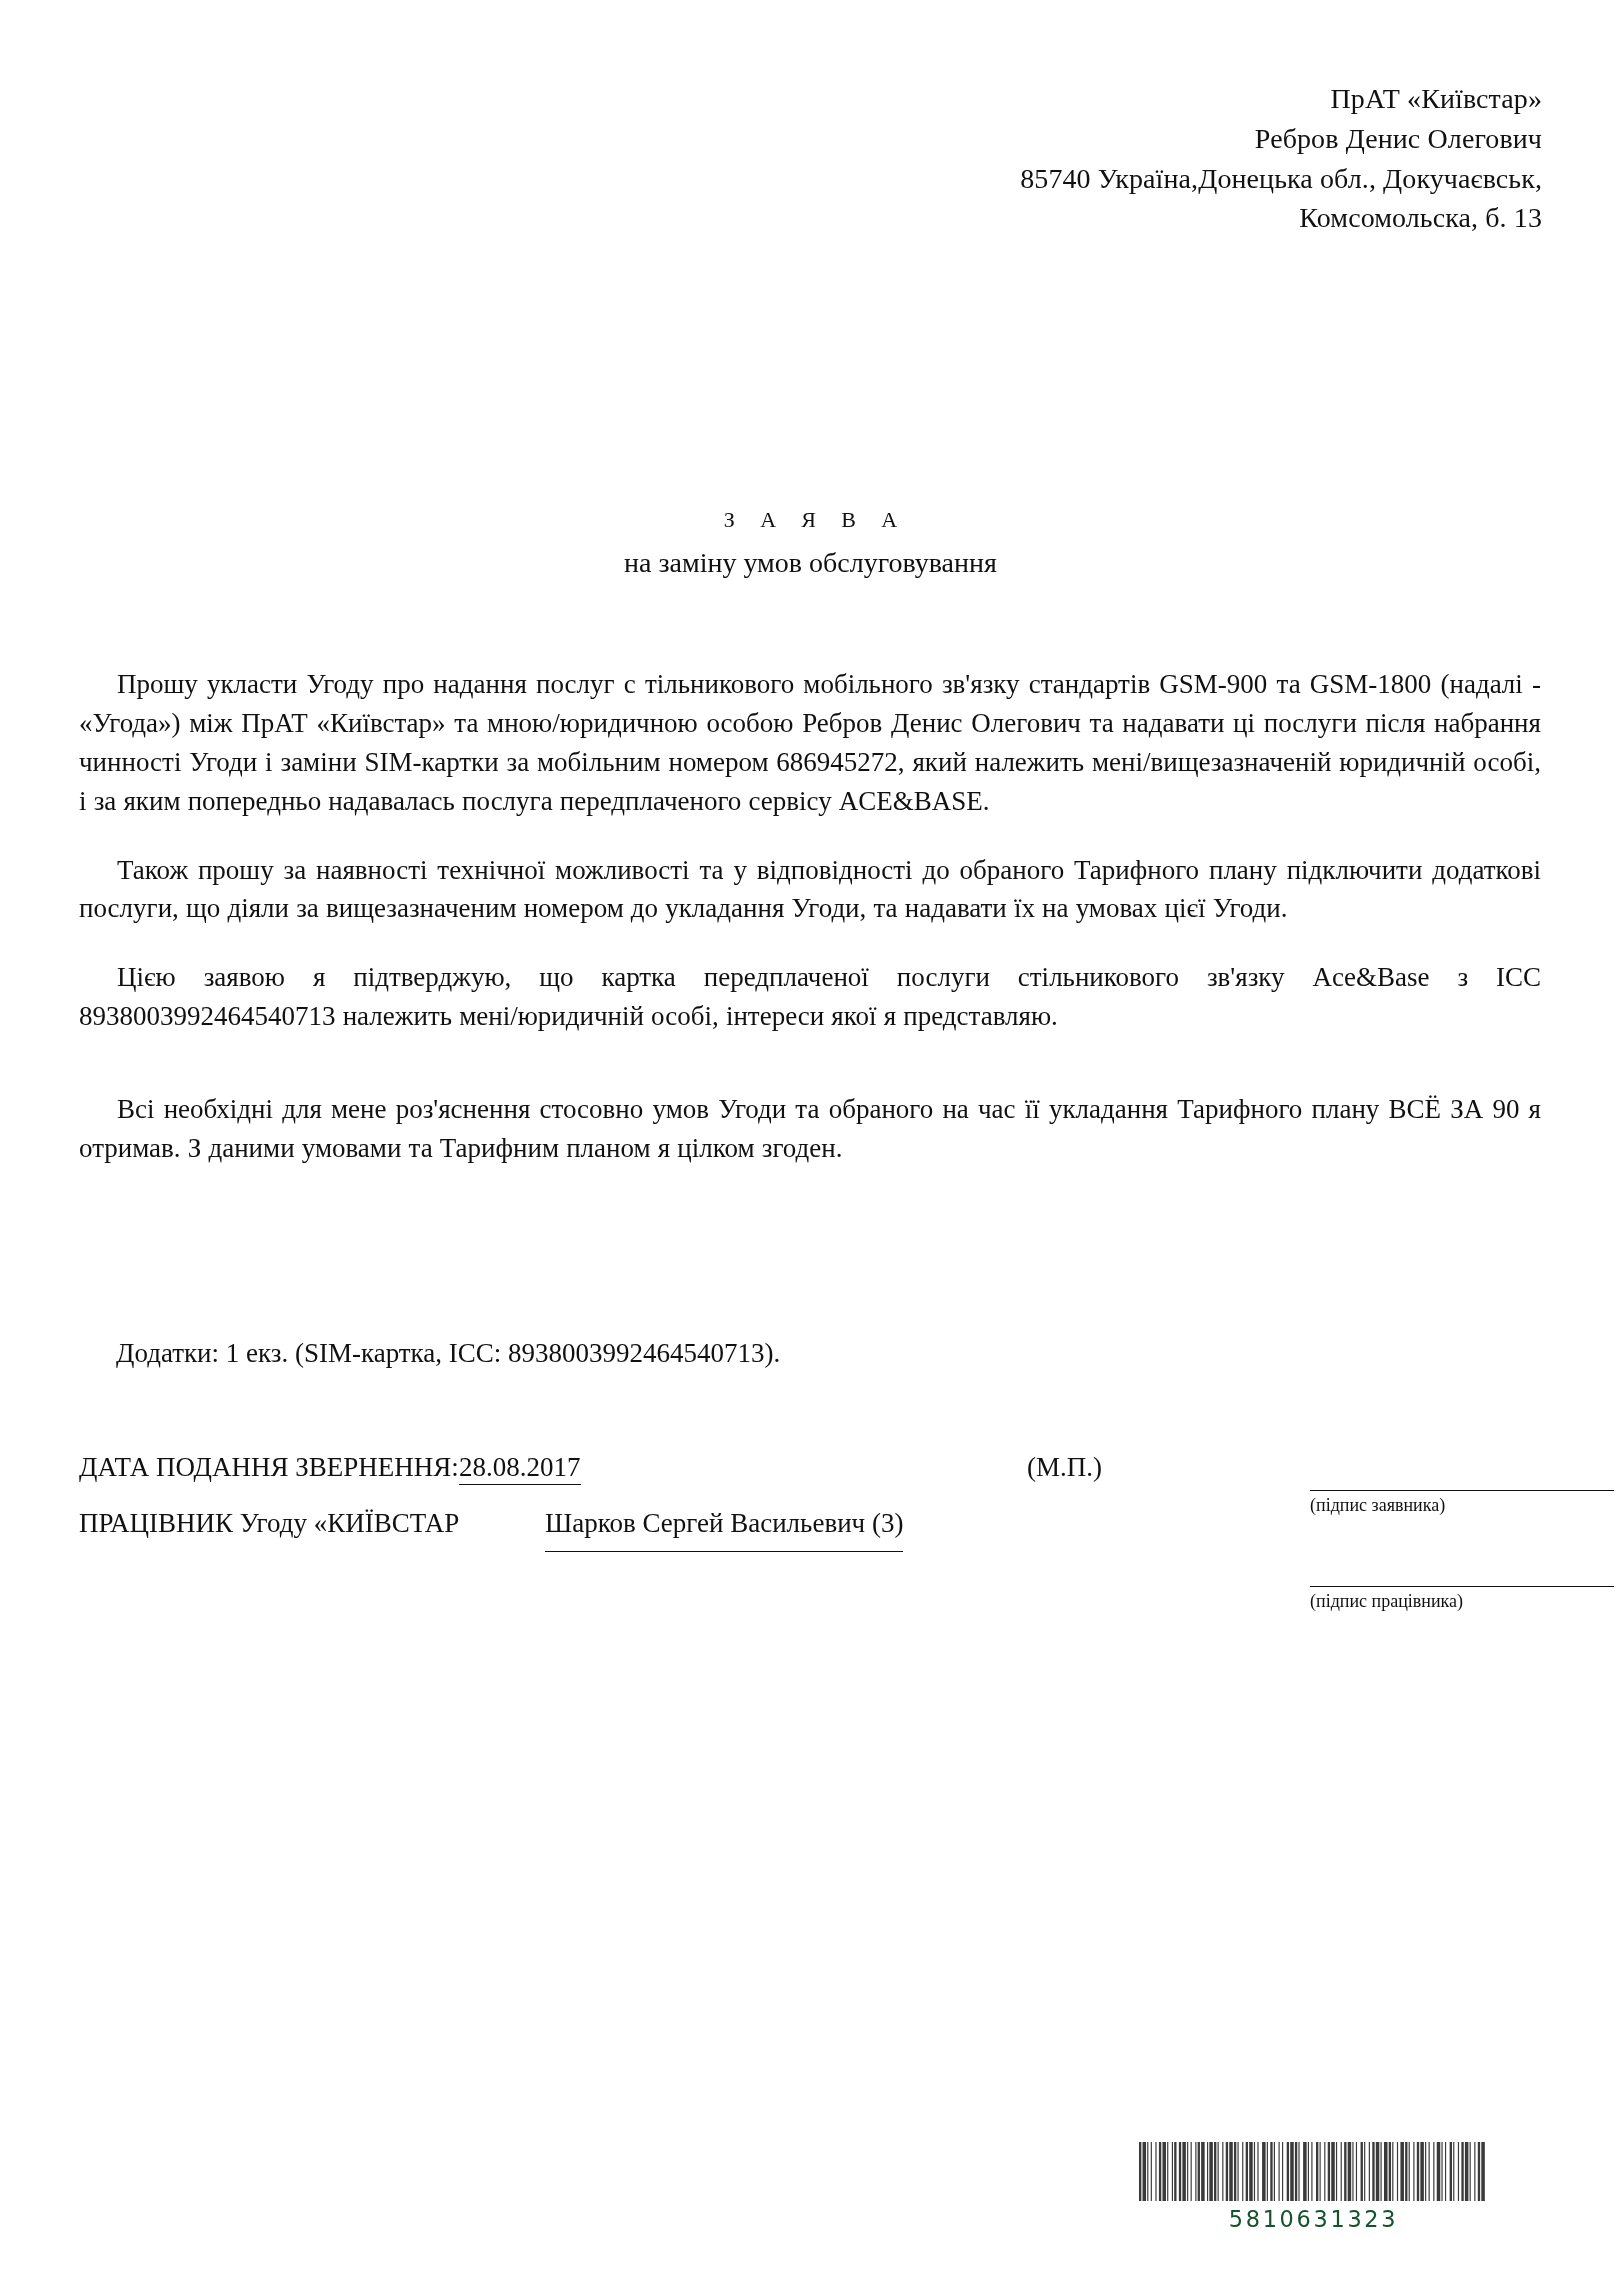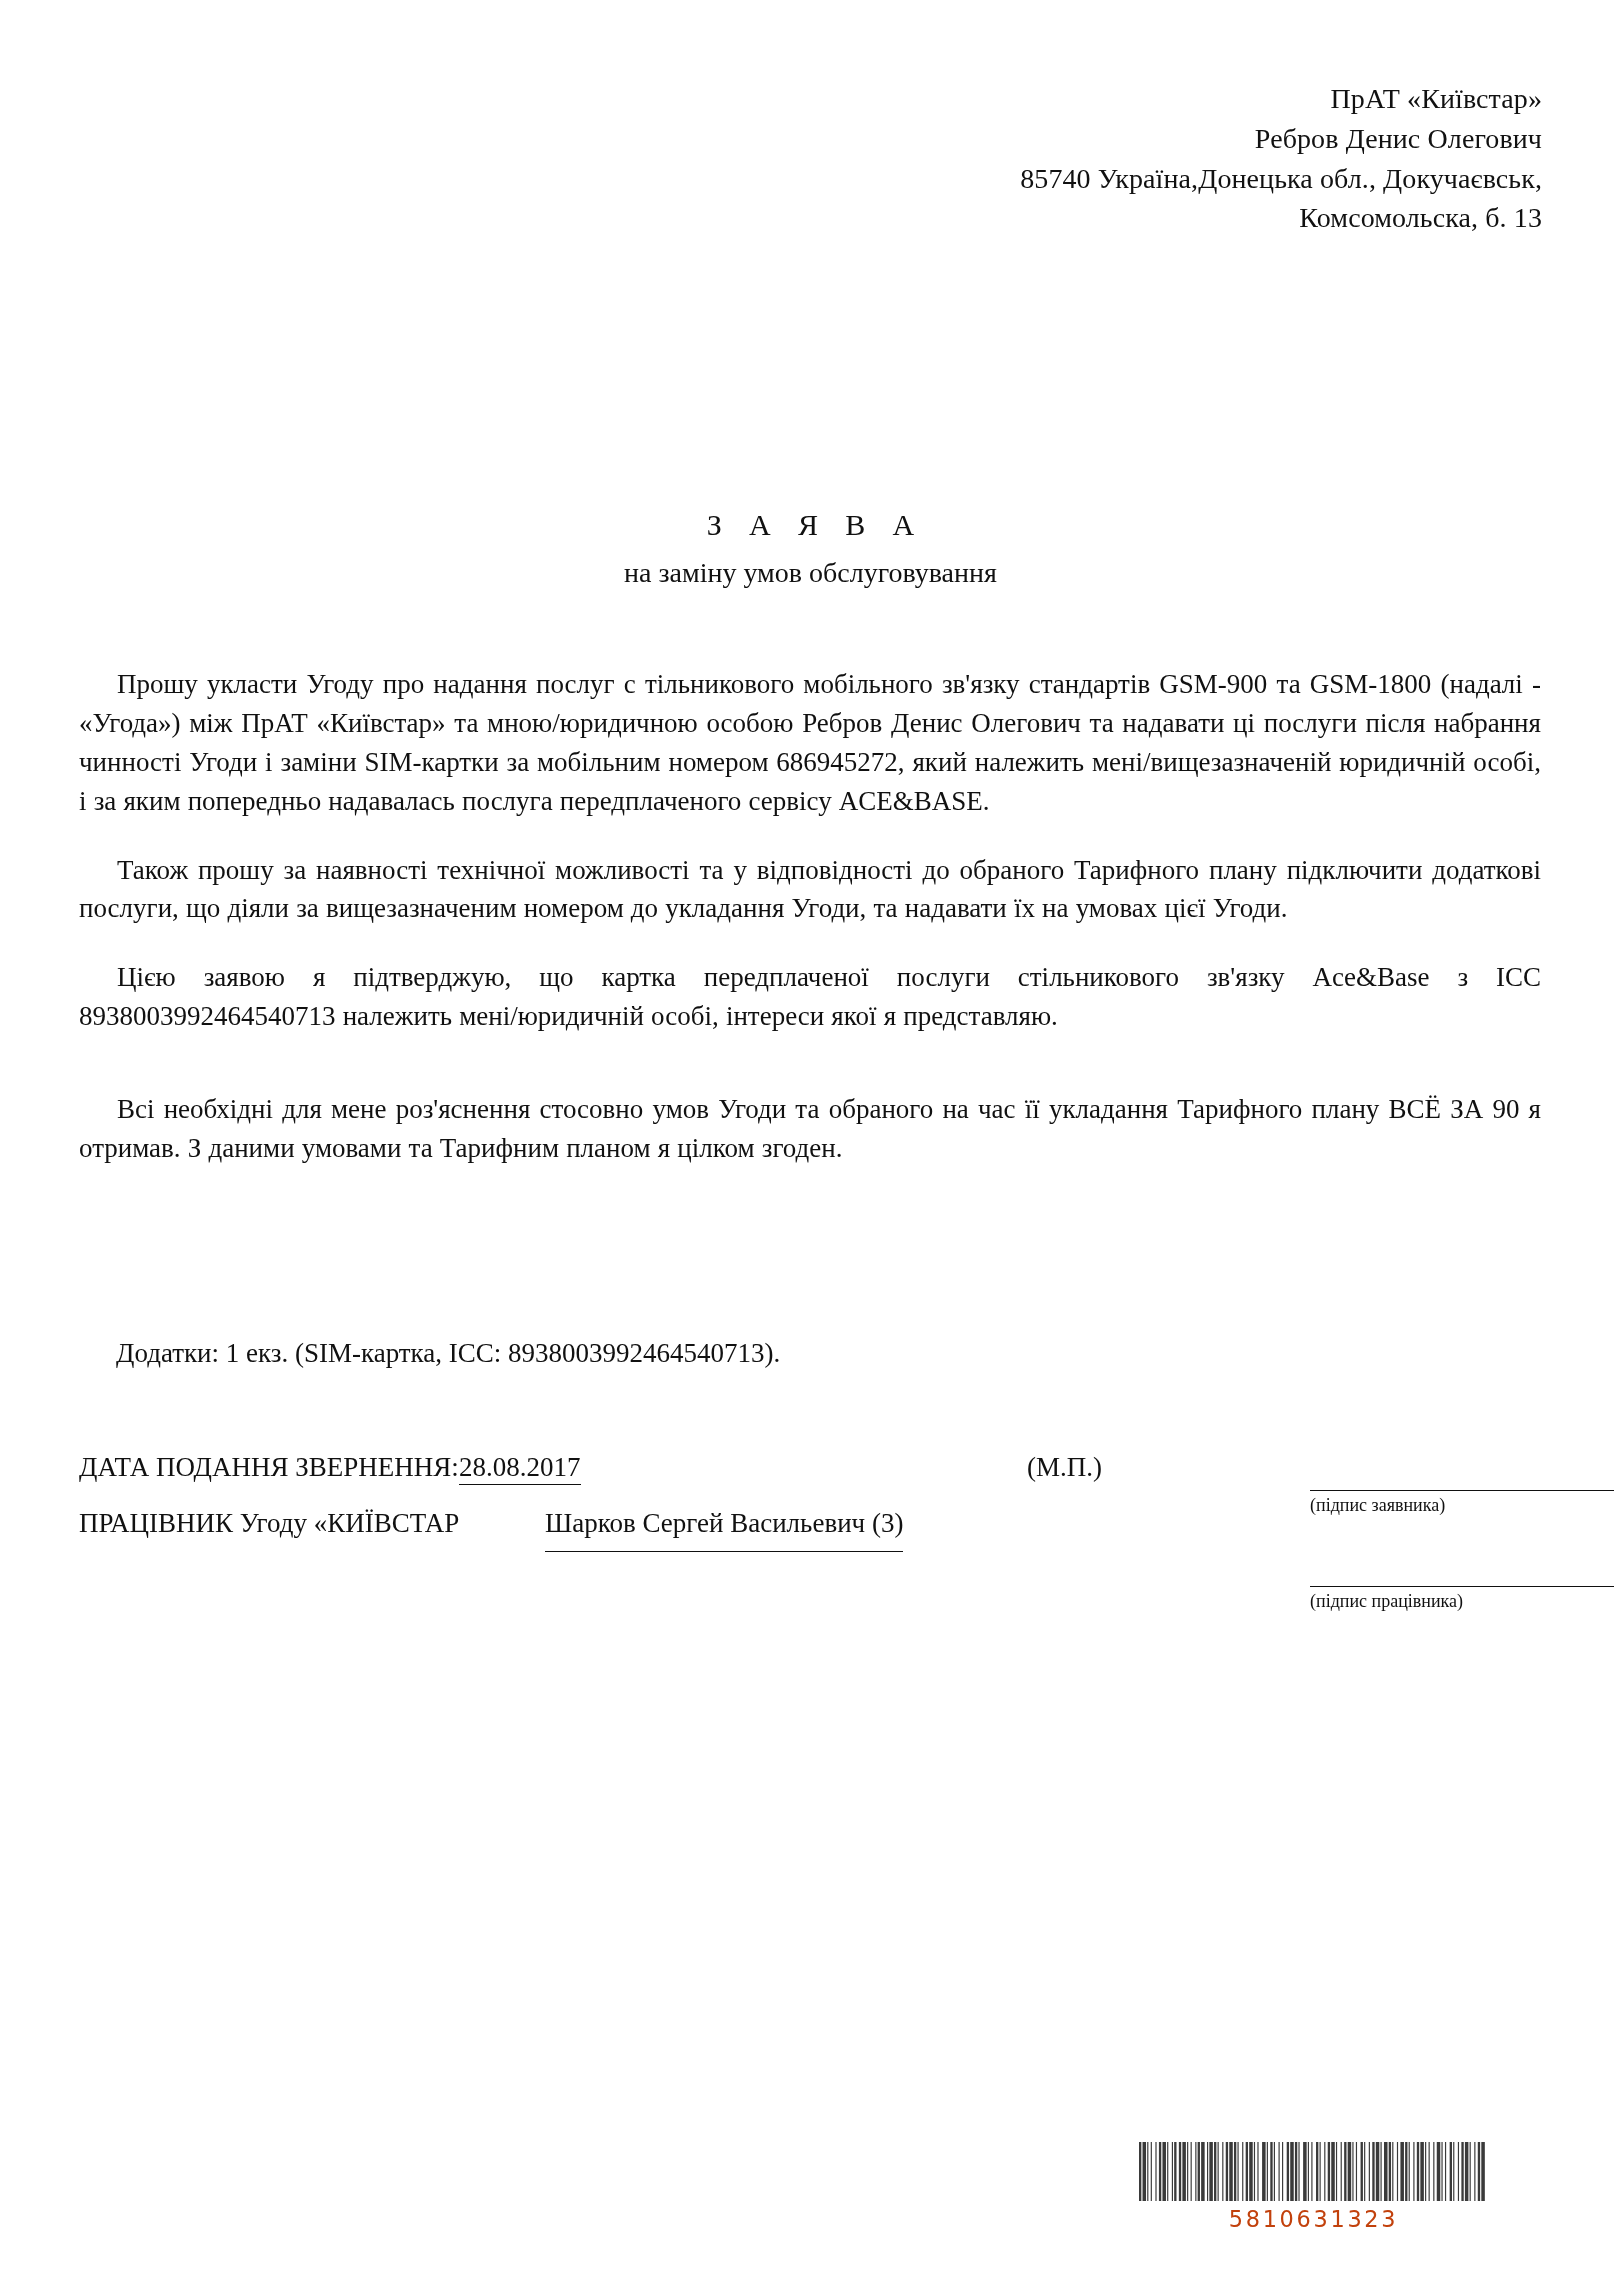--- a/index.html
+++ b/index.html
@@ -38,21 +38,21 @@
 
   
   .title-wrap {
     position: absolute;
     top: 507px;
     left: 0;
     width: 1621px;
     text-align: center;
   }
   .doc-title {
-    font-size: 30px;
+    font-size: 22px;
     letter-spacing: 9.9px;
     text-indent: 9.9px;
     line-height: 1.2;
   }
   .doc-subtitle {
     font-size: 28px;
     margin-top: 12.5px;
     line-height: 1.2;
   }
 
@@ -138,21 +138,21 @@
   }
   .barcode-bars {
     height: 59px;
     width: 347px;
     display: block;
   }
   .barcode-num {
     font-family: "DejaVu Sans", "Liberation Sans", sans-serif;
     font-size: 22.4px;
     letter-spacing: 2.7px;
-    color: #c2410c;
+    color: #14532d;
     margin-top: 4.5px;
   }
 </style>
 </head>
 <body>
 
 <div class="page">
 
   <div class="header-block">
     <div class="header-line">ПрАТ «Київстар»</div>

